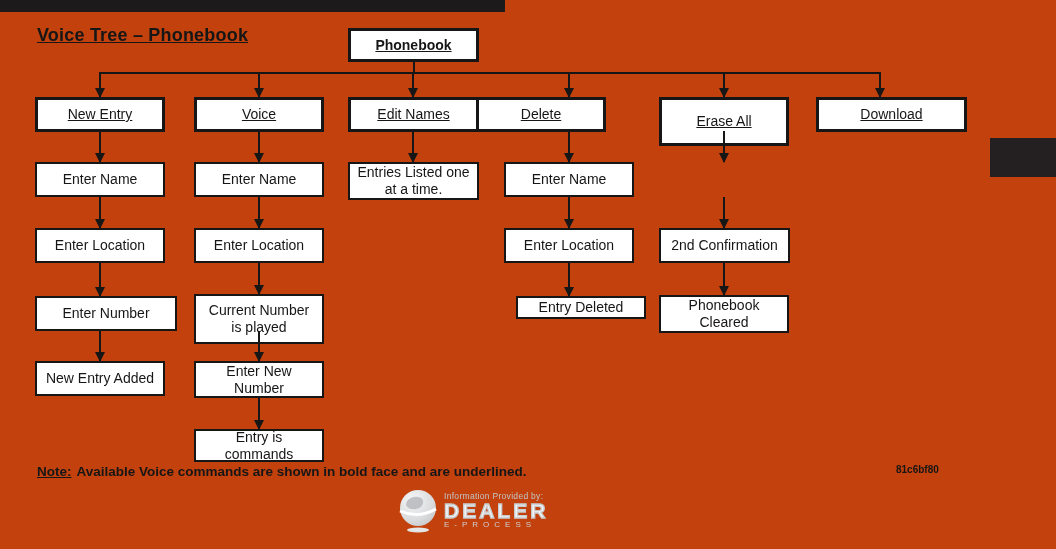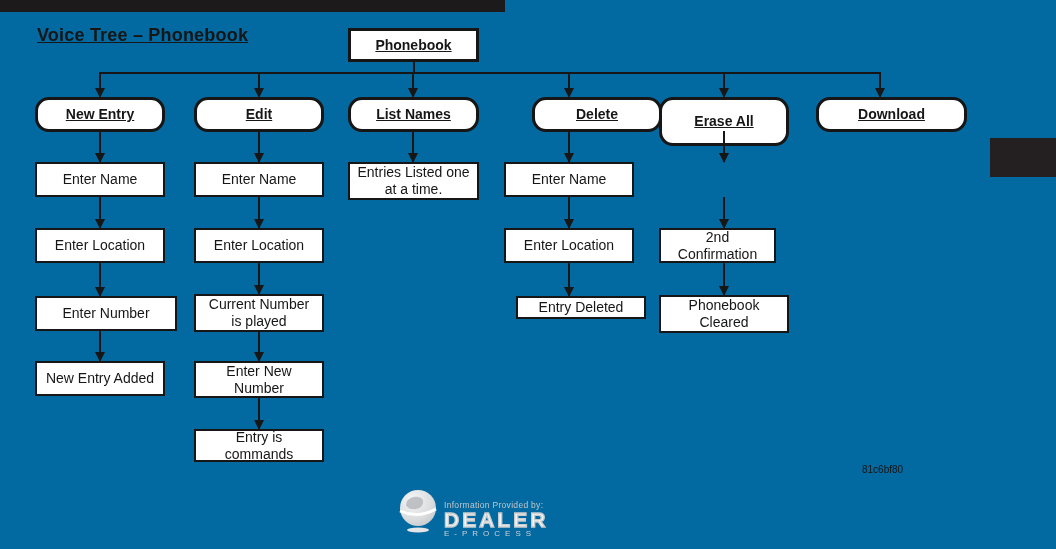--- a/index.html
+++ b/index.html
@@ -1,46 +1,46 @@
 <!DOCTYPE html>
 <html><head>
 <meta charset="utf-8">
 <style>
   html,body{margin:0;padding:0;background:#fff;}
   #stage{
-    position:relative;width:1056px;height:549px;background:#0369a1;
+    position:relative;width:1056px;height:549px;background:#c2410c;
     font-family:"Liberation Sans","DejaVu Sans",sans-serif;color:#161616;
     overflow:hidden;
   }
   .topbar{position:absolute;left:0;top:0;width:505px;height:12px;background:#1d1a1b;}
   .side-block{position:absolute;left:990px;top:138px;width:66px;height:39px;background:#241f21;}
   .page-title{
     position:absolute;left:37px;top:25px;font-size:18px;font-weight:bold;
     text-decoration:underline;letter-spacing:.2px;
   }
   .node{
     position:absolute;box-sizing:border-box;background:#fff;border:2px solid #161616;
     display:flex;align-items:center;justify-content:center;text-align:center;
     font-size:14px;line-height:17px;white-space:pre-line;padding:8px 4px;
   }
-  .node.header{border-width:3px;font-weight:bold;border-radius:14px;}
+  .node.header{border-width:3px;font-weight:normal;}
   .node.header .lbl, .node.root .lbl{text-decoration:underline;}
   .node.root{border-width:3px;font-weight:bold;}
   .vline{position:absolute;width:2px;background:#161616;}
   .hline{position:absolute;height:2px;background:#161616;}
   .arrow{position:absolute;width:2px;background:#161616;}
   .arrow::after{
     content:"";position:absolute;bottom:-1px;left:-4px;
     border-left:5px solid transparent;border-right:5px solid transparent;
     border-top:10px solid #161616;
   }
   .note{position:absolute;left:37px;top:464px;font-size:13.5px;font-weight:bold;}
   .note .note-label{text-decoration:underline;margin-right:5px;}
-  .fig-code{position:absolute;left:862px;top:464px;font-size:10px;font-weight:normal;}
-  .watermark{position:absolute;left:398px;top:488px;display:flex;align-items:flex-end;}
+  .fig-code{position:absolute;left:896px;top:464px;font-size:10px;font-weight:bold;}
+  .watermark{position:absolute;left:398px;top:488px;display:flex;align-items:flex-start;}
   .wm-text{margin-left:6px;padding-top:3px;}
   .wm-provider{font-size:8.5px;color:#c3c6c8;letter-spacing:.3px;}
   .wm-brand{
     font-size:21px;font-weight:bold;letter-spacing:3px;line-height:19px;
     color:#f2f3f4;-webkit-text-stroke:1.3px #c8cbcd;
   }
   .wm-sub{font-size:8px;color:#ced1d3;letter-spacing:5px;line-height:9px;}
 </style>
 </head>
 <body>
@@ -62,24 +62,24 @@
   <div class="arrow" style="left:99px;top:73px;height:24px"></div>
   <div class="arrow" style="left:258px;top:73px;height:24px"></div>
   <div class="arrow" style="left:412px;top:73px;height:24px"></div>
   <div class="arrow" style="left:568px;top:73px;height:24px"></div>
   <div class="arrow" style="left:723px;top:73px;height:24px"></div>
   <div class="arrow" style="left:879px;top:73px;height:24px"></div>
 
   <div class="node header" style="left:35px;top:97px;width:130px;height:35px">
     <span class="lbl">New Entry</span></div>
   <div class="node header" style="left:194px;top:97px;width:130px;height:35px">
-    <span class="lbl">Edit</span></div>
+    <span class="lbl">Voice</span></div>
   <div class="node header" style="left:348px;top:97px;width:131px;height:35px">
-    <span class="lbl">List Names</span></div>
-  <div class="node header" style="left:532px;top:97px;width:130px;height:35px">
+    <span class="lbl">Edit Names</span></div>
+  <div class="node header" style="left:476px;top:97px;width:130px;height:35px">
     <span class="lbl">Delete</span></div>
   <div class="node header" style="left:659px;top:97px;width:130px;height:49px">
     <span class="lbl">Erase All</span></div>
   <div class="node header" style="left:816px;top:97px;width:151px;height:35px">
     <span class="lbl">Download</span></div>
 
   <div class="arrow" style="left:99px;top:131px;height:31px"></div>
   <div class="node" style="left:35px;top:162px;width:130px;height:35px">
     <span>Enter Name</span></div>
   <div class="arrow" style="left:99px;top:197px;height:31px"></div>
@@ -92,21 +92,21 @@
   <div class="node" style="left:35px;top:361px;width:130px;height:35px">
     <span>New Entry Added</span></div>
 
   <div class="arrow" style="left:258px;top:131px;height:31px"></div>
   <div class="node" style="left:194px;top:162px;width:130px;height:35px">
     <span>Enter Name</span></div>
   <div class="arrow" style="left:258px;top:197px;height:31px"></div>
   <div class="node" style="left:194px;top:228px;width:130px;height:35px">
     <span>Enter Location</span></div>
   <div class="arrow" style="left:258px;top:263px;height:31px"></div>
-  <div class="node" style="left:194px;top:294px;width:130px;height:38px">
+  <div class="node" style="left:194px;top:294px;width:130px;height:50px">
     <span>Current Number
 is played</span></div>
   <div class="arrow" style="left:258px;top:332px;height:29px"></div>
   <div class="node" style="left:194px;top:361px;width:130px;height:37px">
     <span>Enter New
 Number</span></div>
   <div class="arrow" style="left:258px;top:398px;height:31px"></div>
   <div class="node" style="left:194px;top:429px;width:130px;height:33px">
     <span>Entry is commands</span></div>
 
@@ -120,27 +120,30 @@
     <span>Enter Name</span></div>
   <div class="arrow" style="left:568px;top:197px;height:31px"></div>
   <div class="node" style="left:504px;top:228px;width:130px;height:35px">
     <span>Enter Location</span></div>
   <div class="arrow" style="left:568px;top:263px;height:33px"></div>
   <div class="node" style="left:516px;top:296px;width:130px;height:23px">
     <span>Entry Deleted</span></div>
 
   <div class="arrow" style="left:723px;top:131px;height:31px"></div>
   <div class="arrow" style="left:723px;top:197px;height:31px"></div>
-  <div class="node" style="left:659px;top:228px;width:117px;height:35px">
+  <div class="node" style="left:659px;top:228px;width:131px;height:35px">
     <span>2nd Confirmation</span></div>
   <div class="arrow" style="left:723px;top:263px;height:32px"></div>
   <div class="node" style="left:659px;top:295px;width:130px;height:38px">
     <span>Phonebook
 Cleared</span></div>
 
+  <div class="note">
+    <span class="note-label">Note:</span><span>Available Voice commands are shown in bold face and are underlined.</span>
+  </div>
   <div class="fig-code">81c6bf80</div>
 
   <div class="watermark">
     <span>
       <svg width="40" height="46" viewBox="0 0 40 46">
         <defs>
           <radialGradient id="gl" cx="35%" cy="28%" r="80%">
             <stop offset="0%" stop-color="#f5f6f7"></stop>
             <stop offset="70%" stop-color="#d9dbdd"></stop>
             <stop offset="100%" stop-color="#c6c9cb"></stop>

